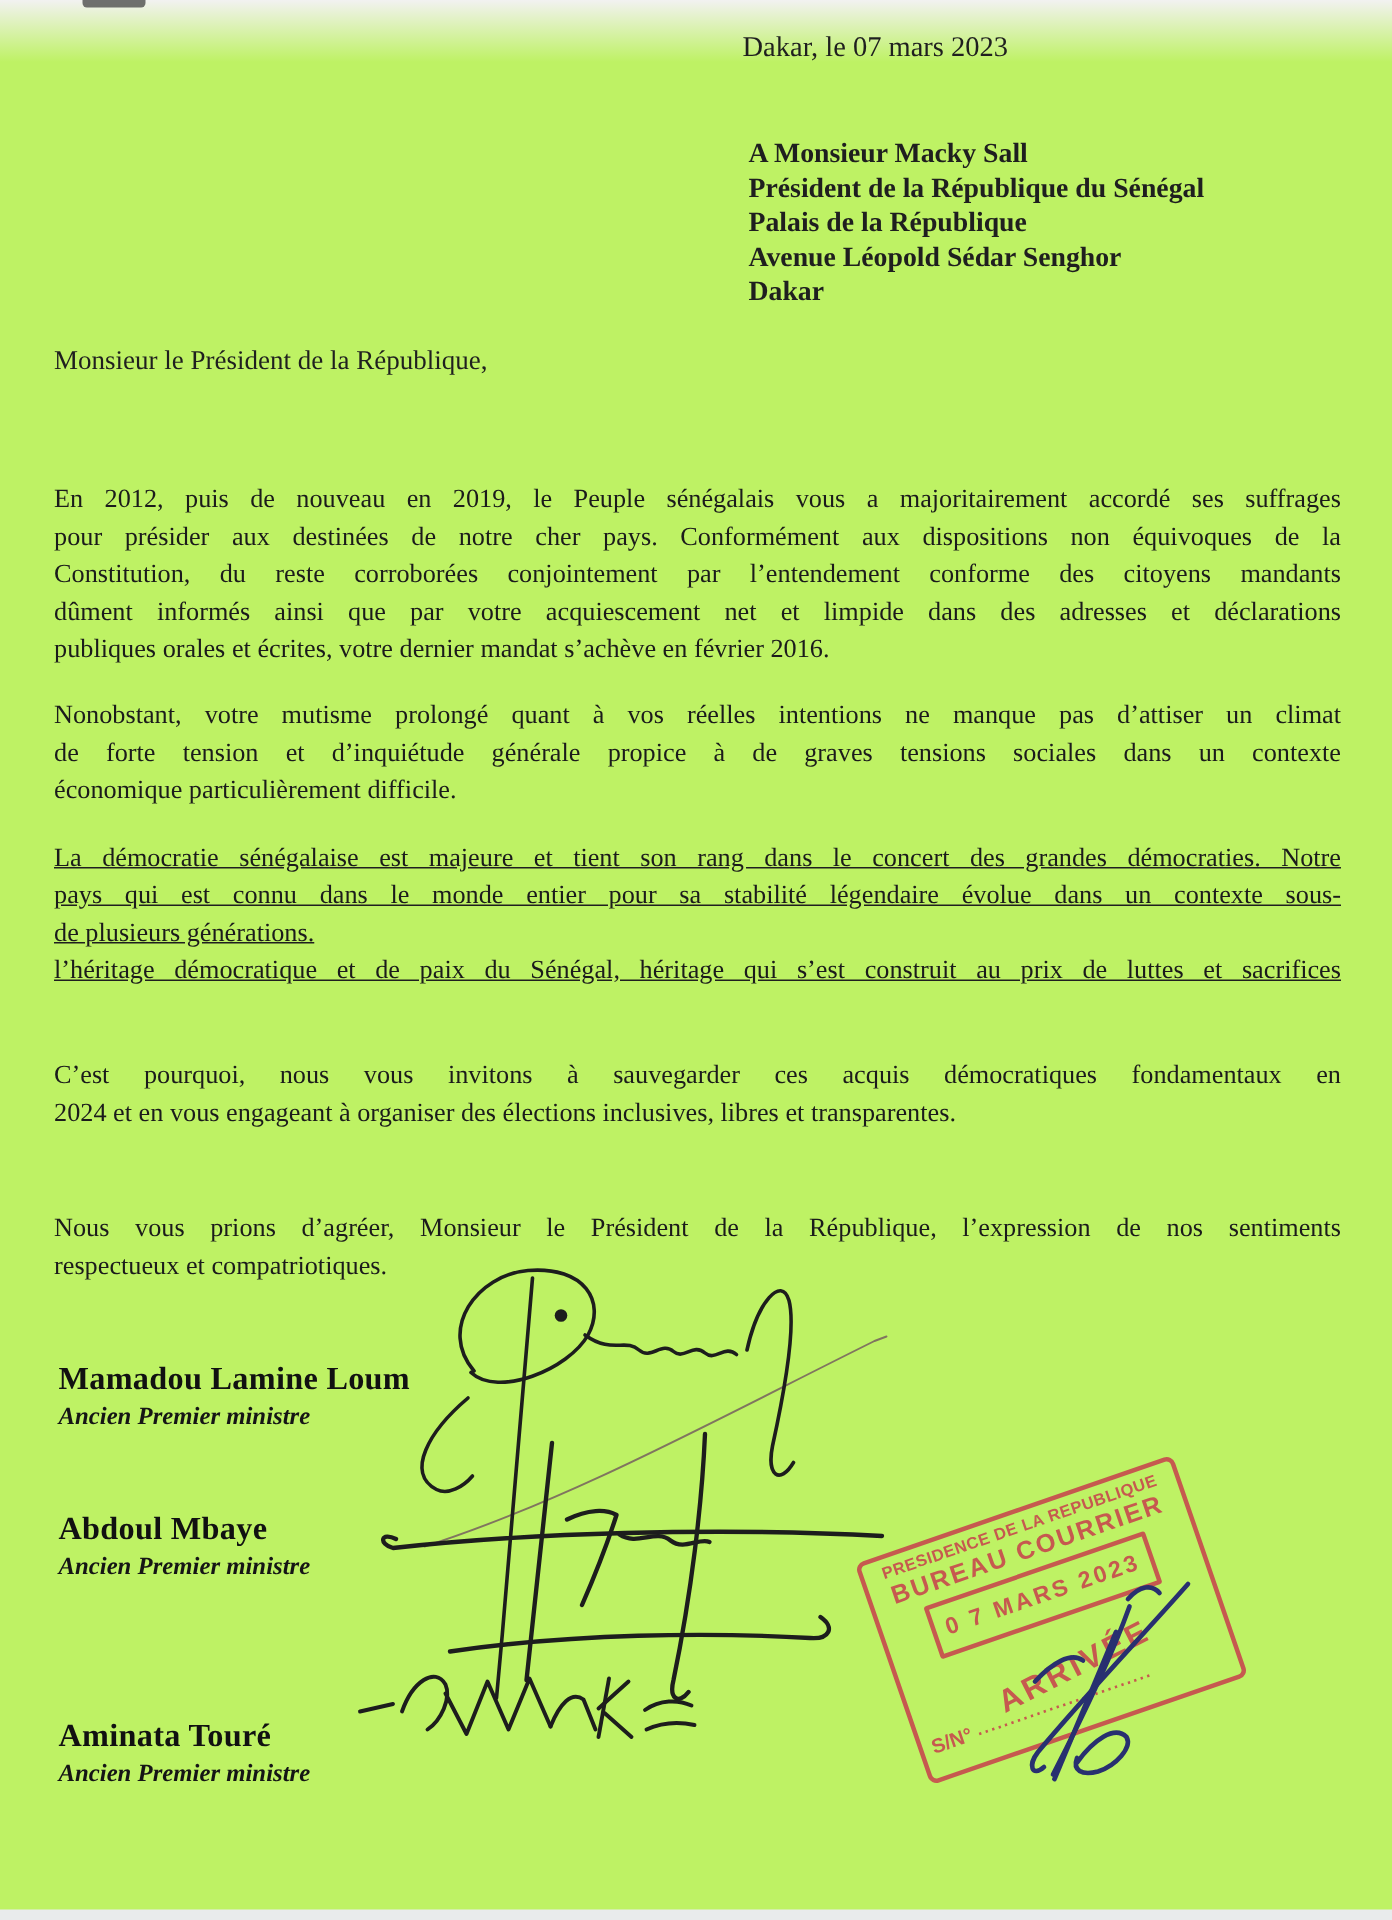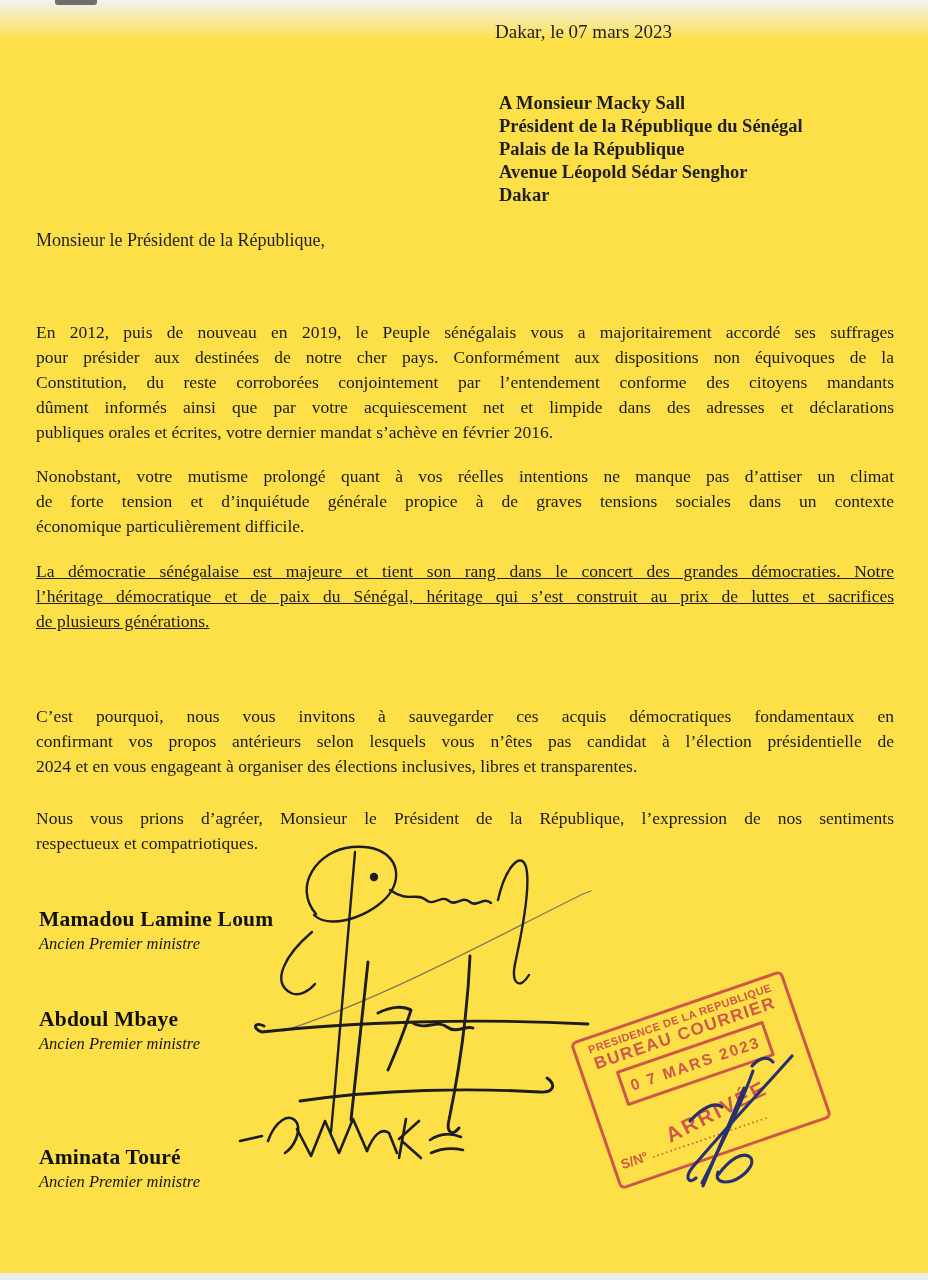--- a/index.html
+++ b/index.html
@@ -1,18 +1,18 @@
 <!DOCTYPE html>
 <html><head>
 <meta charset="utf-8">
 <style>
   html,body { margin:0; padding:0; background:#ffffff; }
   .page {
     position:relative; width:928px; height:1280px; overflow:hidden;
-    background:#fde047;
+    background:#bef264;
     font-family:"Liberation Serif", serif;
     color:#1f1f1f;
   }
   .scan-top {
     position:absolute; left:0; top:0; width:100%; height:46px;
     background:linear-gradient(180deg, #f2f2f1 0%, rgba(242,242,241,0) 90%);
   }
   .corner-mark {
     position:absolute; left:55px; top:0; width:42px; height:5px;
     background:#4e4e4e; opacity:.8; border-radius:0 0 3px 3px;
@@ -37,21 +37,21 @@
   .para .line {
     font-size:17.5px; line-height:25px; height:25px; color:#1b1b1b;
     text-align:justify; text-align-last:justify; white-space:nowrap;
   }
   .para .line.last { text-align-last:left; }
   .p1 { top:320px; } .p2 { top:464px; } .p3 { top:559px;text-decoration:underline; }
   .p4 { top:704px; } .p5 { top:806px; }
   .signatory { position:absolute; left:39px; }
   .s1 { top:906px; } .s2 { top:1006px; } .s3 { top:1144px; }
   .sig-name { font-weight:bold; font-size:21.5px; line-height:27px; letter-spacing:.2px; color:#111; white-space:nowrap; }
-  .sig-title { font-weight:normal; font-style:italic; font-size:16.5px; line-height:22px; color:#151515; white-space:nowrap; }
+  .sig-title { font-weight:bold; font-style:italic; font-size:16.5px; line-height:22px; color:#151515; white-space:nowrap; }
   .stamp {
     position:absolute; left:589px; top:1002px; width:218px; height:150px;
     transform:rotate(-19deg);
     border:3.5px solid currentColor; border-radius:6px;
     opacity:.88;
     font-family:"Liberation Sans", sans-serif;
   }
   .st-l1 { margin-top:4px; text-align:center; font-weight:bold; font-size:11px; letter-spacing:.4px; white-space:nowrap; }
   .st-l2 { text-align:center; font-weight:bold; font-size:17px; letter-spacing:1.5px; white-space:nowrap; }
   .st-datebox {
@@ -102,26 +102,26 @@
       <div class="line">dûment informés ainsi que par votre acquiescement net et limpide dans des adresses et déclarations</div>
       <div class="line last">publiques orales et écrites, votre dernier mandat s’achève en février 2016.</div>
     </div>
   <div class="para p2">
       <div class="line">Nonobstant, votre mutisme prolongé quant à vos réelles intentions ne manque pas d’attiser un climat</div>
       <div class="line">de forte tension et d’inquiétude générale propice à de graves tensions sociales dans un contexte</div>
       <div class="line last">économique particulièrement difficile.</div>
     </div>
   <div class="para p3">
       <div class="line">La démocratie sénégalaise est majeure et tient son rang dans le concert des grandes démocraties. Notre</div>
+      <div class="line">pays qui est connu dans le monde entier pour sa stabilité légendaire évolue dans un contexte sous-</div>
+      <div class="line last">de plusieurs générations.</div>
       <div class="line">l’héritage démocratique et de paix du Sénégal, héritage qui s’est construit au prix de luttes et sacrifices</div>
-      <div class="line last">de plusieurs générations.</div>
     </div>
   <div class="para p4">
       <div class="line">C’est pourquoi, nous vous invitons à sauvegarder ces acquis démocratiques fondamentaux en</div>
-      <div class="line">confirmant vos propos antérieurs selon lesquels vous n’êtes pas candidat à l’élection présidentielle de</div>
       <div class="line last">2024 et en vous engageant à organiser des élections inclusives, libres et transparentes.</div>
     </div>
   <div class="para p5">
       <div class="line">Nous vous prions d’agréer, Monsieur le Président de la République, l’expression de nos sentiments</div>
       <div class="line last">respectueux et compatriotiques.</div>
     </div>
 
   <div class="signatory s1">
     <div class="sig-name">Mamadou Lamine Loum</div>
     <div class="sig-title">Ancien Premier ministre</div>

